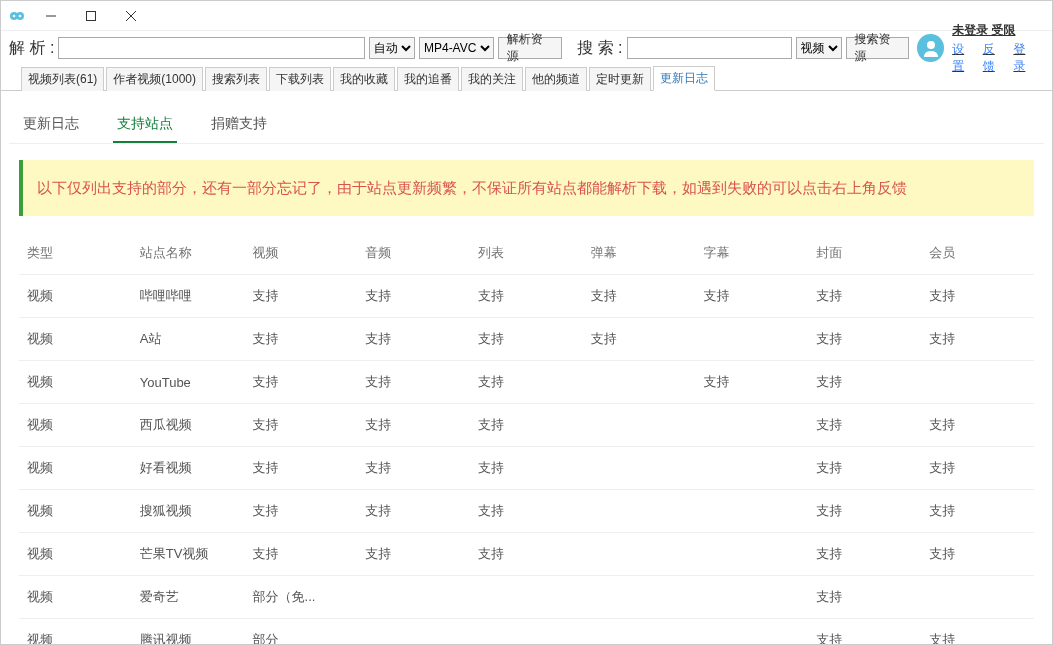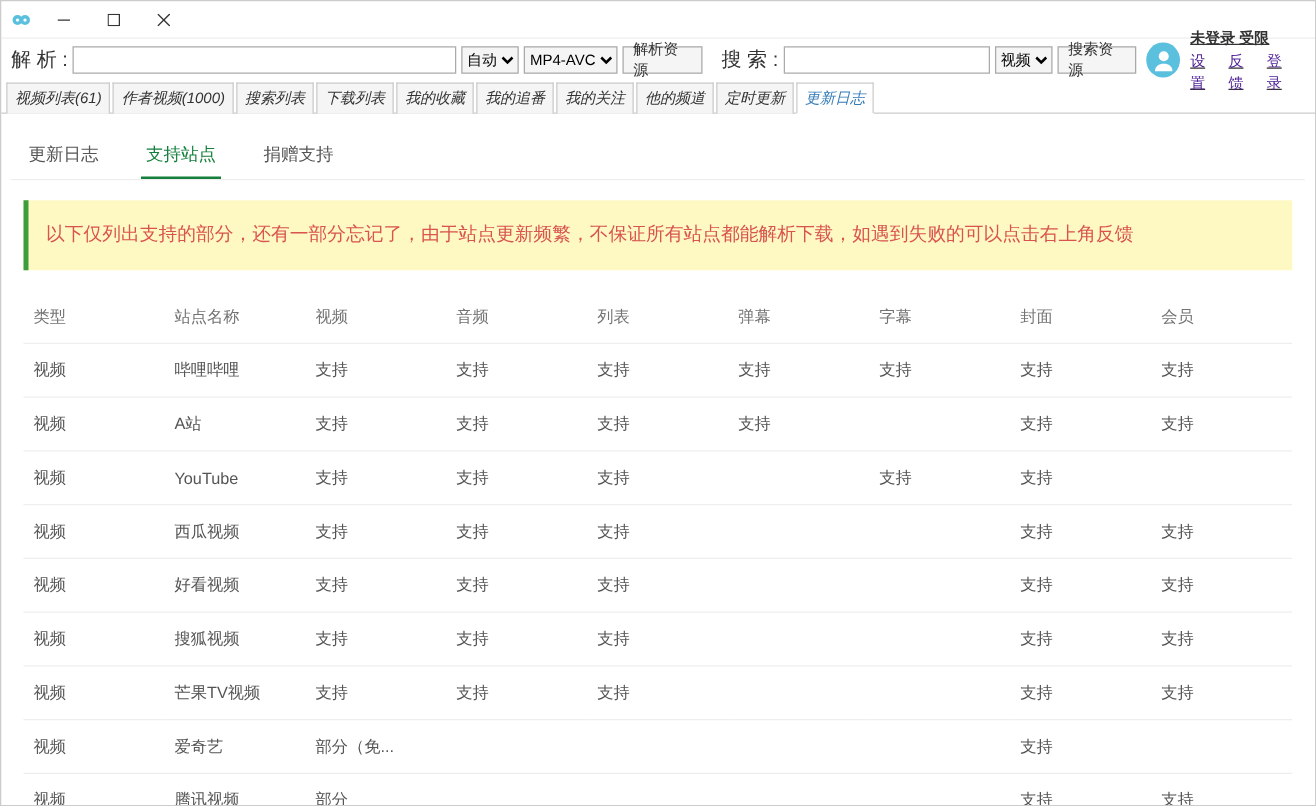--- a/index.html
+++ b/index.html
@@ -16,22 +16,22 @@
 .toolbar1 .parse-input { width: 320px; }
 .toolbar1 select { height: 22px; border: 1px solid #aaa; font-size: 12px; background: #f5f5f5; text-align: center; }
 .toolbar1 .btn { height: 22px; padding: 0 8px; border: 1px solid #aaa; background: #f5f5f5; cursor: pointer; font-size: 12px; display: flex; align-items: center; }
 .toolbar1 .search-input { width: 170px; }
 .toolbar1 .spacer { flex: 1; }
 .user-area { display: flex; align-items: center; gap: 8px; padding-right: 8px; text-decoration: underline; }
 .avatar { width: 28px; height: 28px; border-radius: 50%; background: #5bc0de; display: flex; align-items: center; justify-content: center; }
 .user-text { display: flex; flex-direction: column; align-items: flex-start; gap: 2px; font-size: 12px; }
 .user-text .row1 { color: #333; font-weight: bold; }
 .user-text .row2 { display: flex; gap: 8px; }
-.user-text .row2 span { color: #4c1d95; cursor: pointer; }
-.tabs-main { display: flex; border-bottom: 1px solid #ccc; padding: 0 4px; height: 26px; gap: 2px; font-style: italic; }
+.user-text .row2 span { color: #3b82f6; cursor: pointer; }
+.tabs-main { display: flex; border-bottom: 1px solid #ccc; padding: 0 20px; height: 26px; align-items: flex-end; gap: 2px; }
 .tabs-main .tab { padding: 3px 6px; border: 1px solid #ccc; border-bottom: none; background: #f5f5f5; cursor: pointer; font-size: 12px; position: relative; top: 1px; }
 .tabs-main .tab.active { background: #fff; border-bottom: 1px solid #fff; color: #337ab7; }
 .content { flex: 1; overflow: auto; padding: 8px; }
 .subtabs { display: flex; gap: 30px; padding: 8px 10px 0 10px; border-bottom: 1px solid #eee; }
 .subtab { padding: 8px 4px; cursor: pointer; font-size: 14px; color: #555; border-bottom: 2px solid transparent; }
 .subtab.active { color: #15803d; border-bottom: 2px solid #15803d; }
 .notice { margin: 16px 10px; padding: 16px 14px; border-left: 4px solid #3c9d3c; background: #fef9c3; color: #d9534f; font-size: 15px; line-height: 1.6; }
 .support-table { width: calc(100% - 20px); margin: 0 10px; border-collapse: collapse; table-layout: fixed; }
 .support-table th, .support-table td { text-align: left; padding: 12px 8px; border-bottom: 1px solid #eee; font-size: 13px; color: #555; font-weight: normal; overflow: hidden; text-overflow: ellipsis; white-space: nowrap; }
 .support-table th { color: #737373; }

